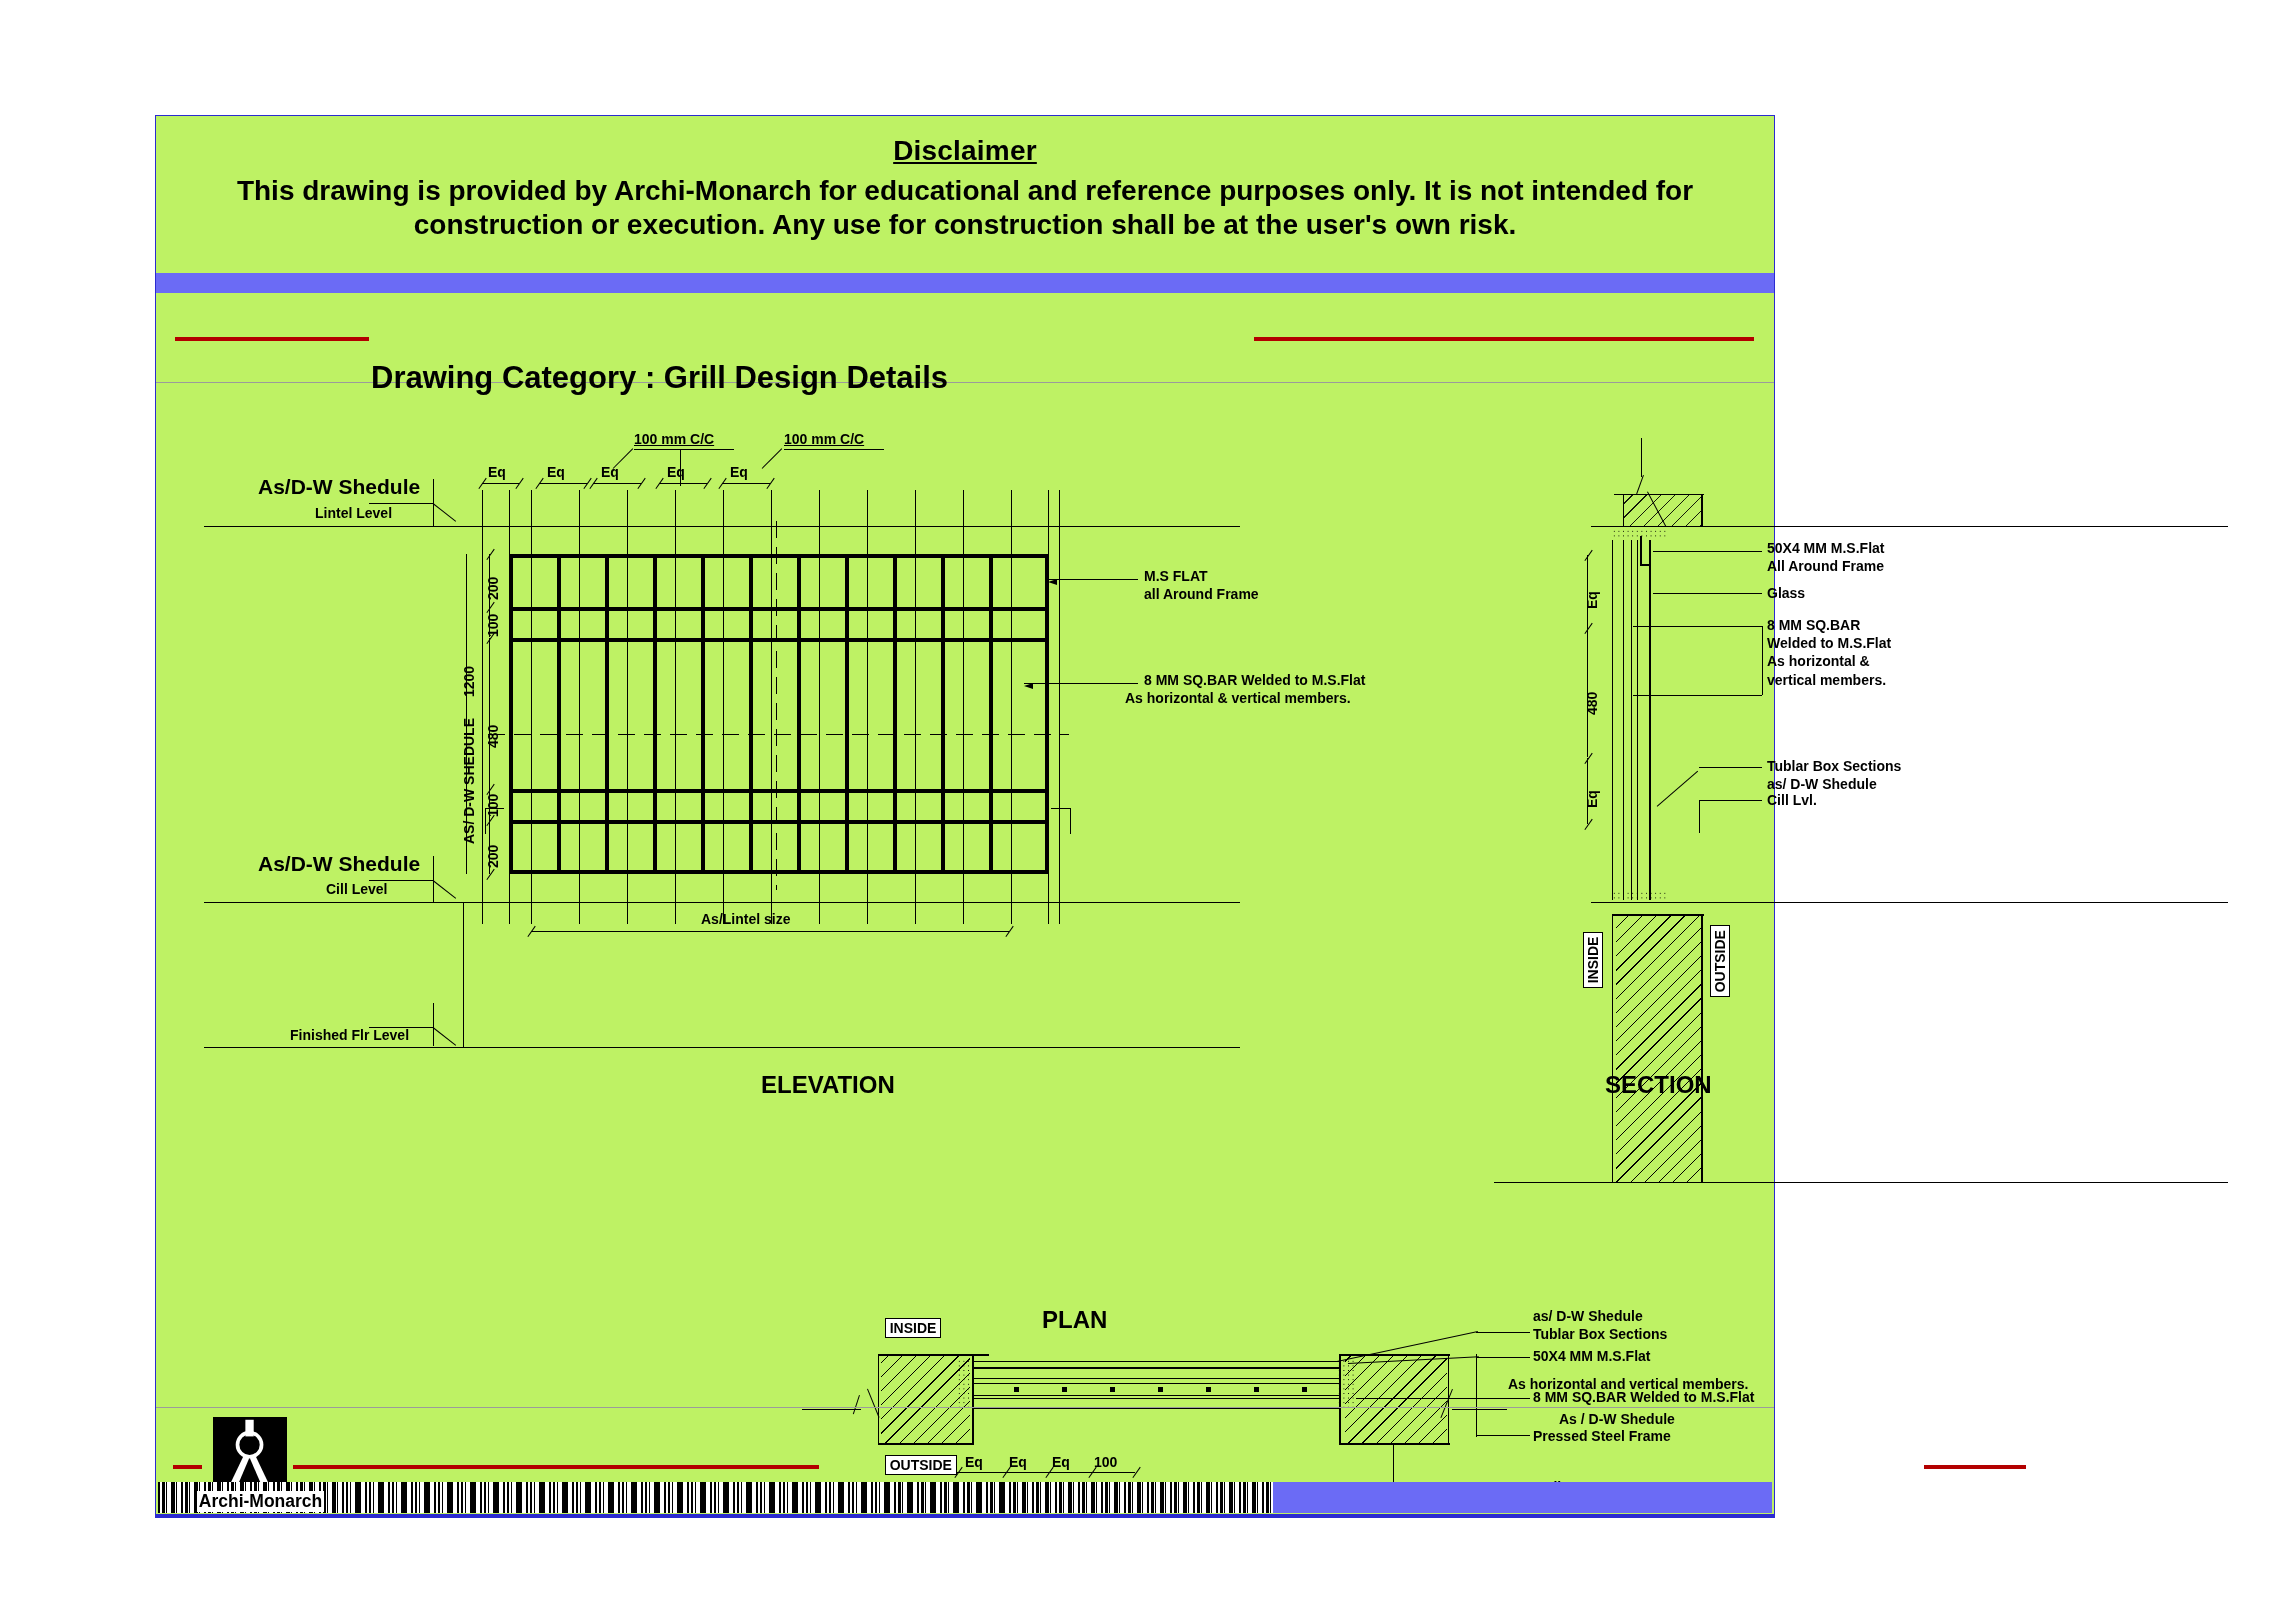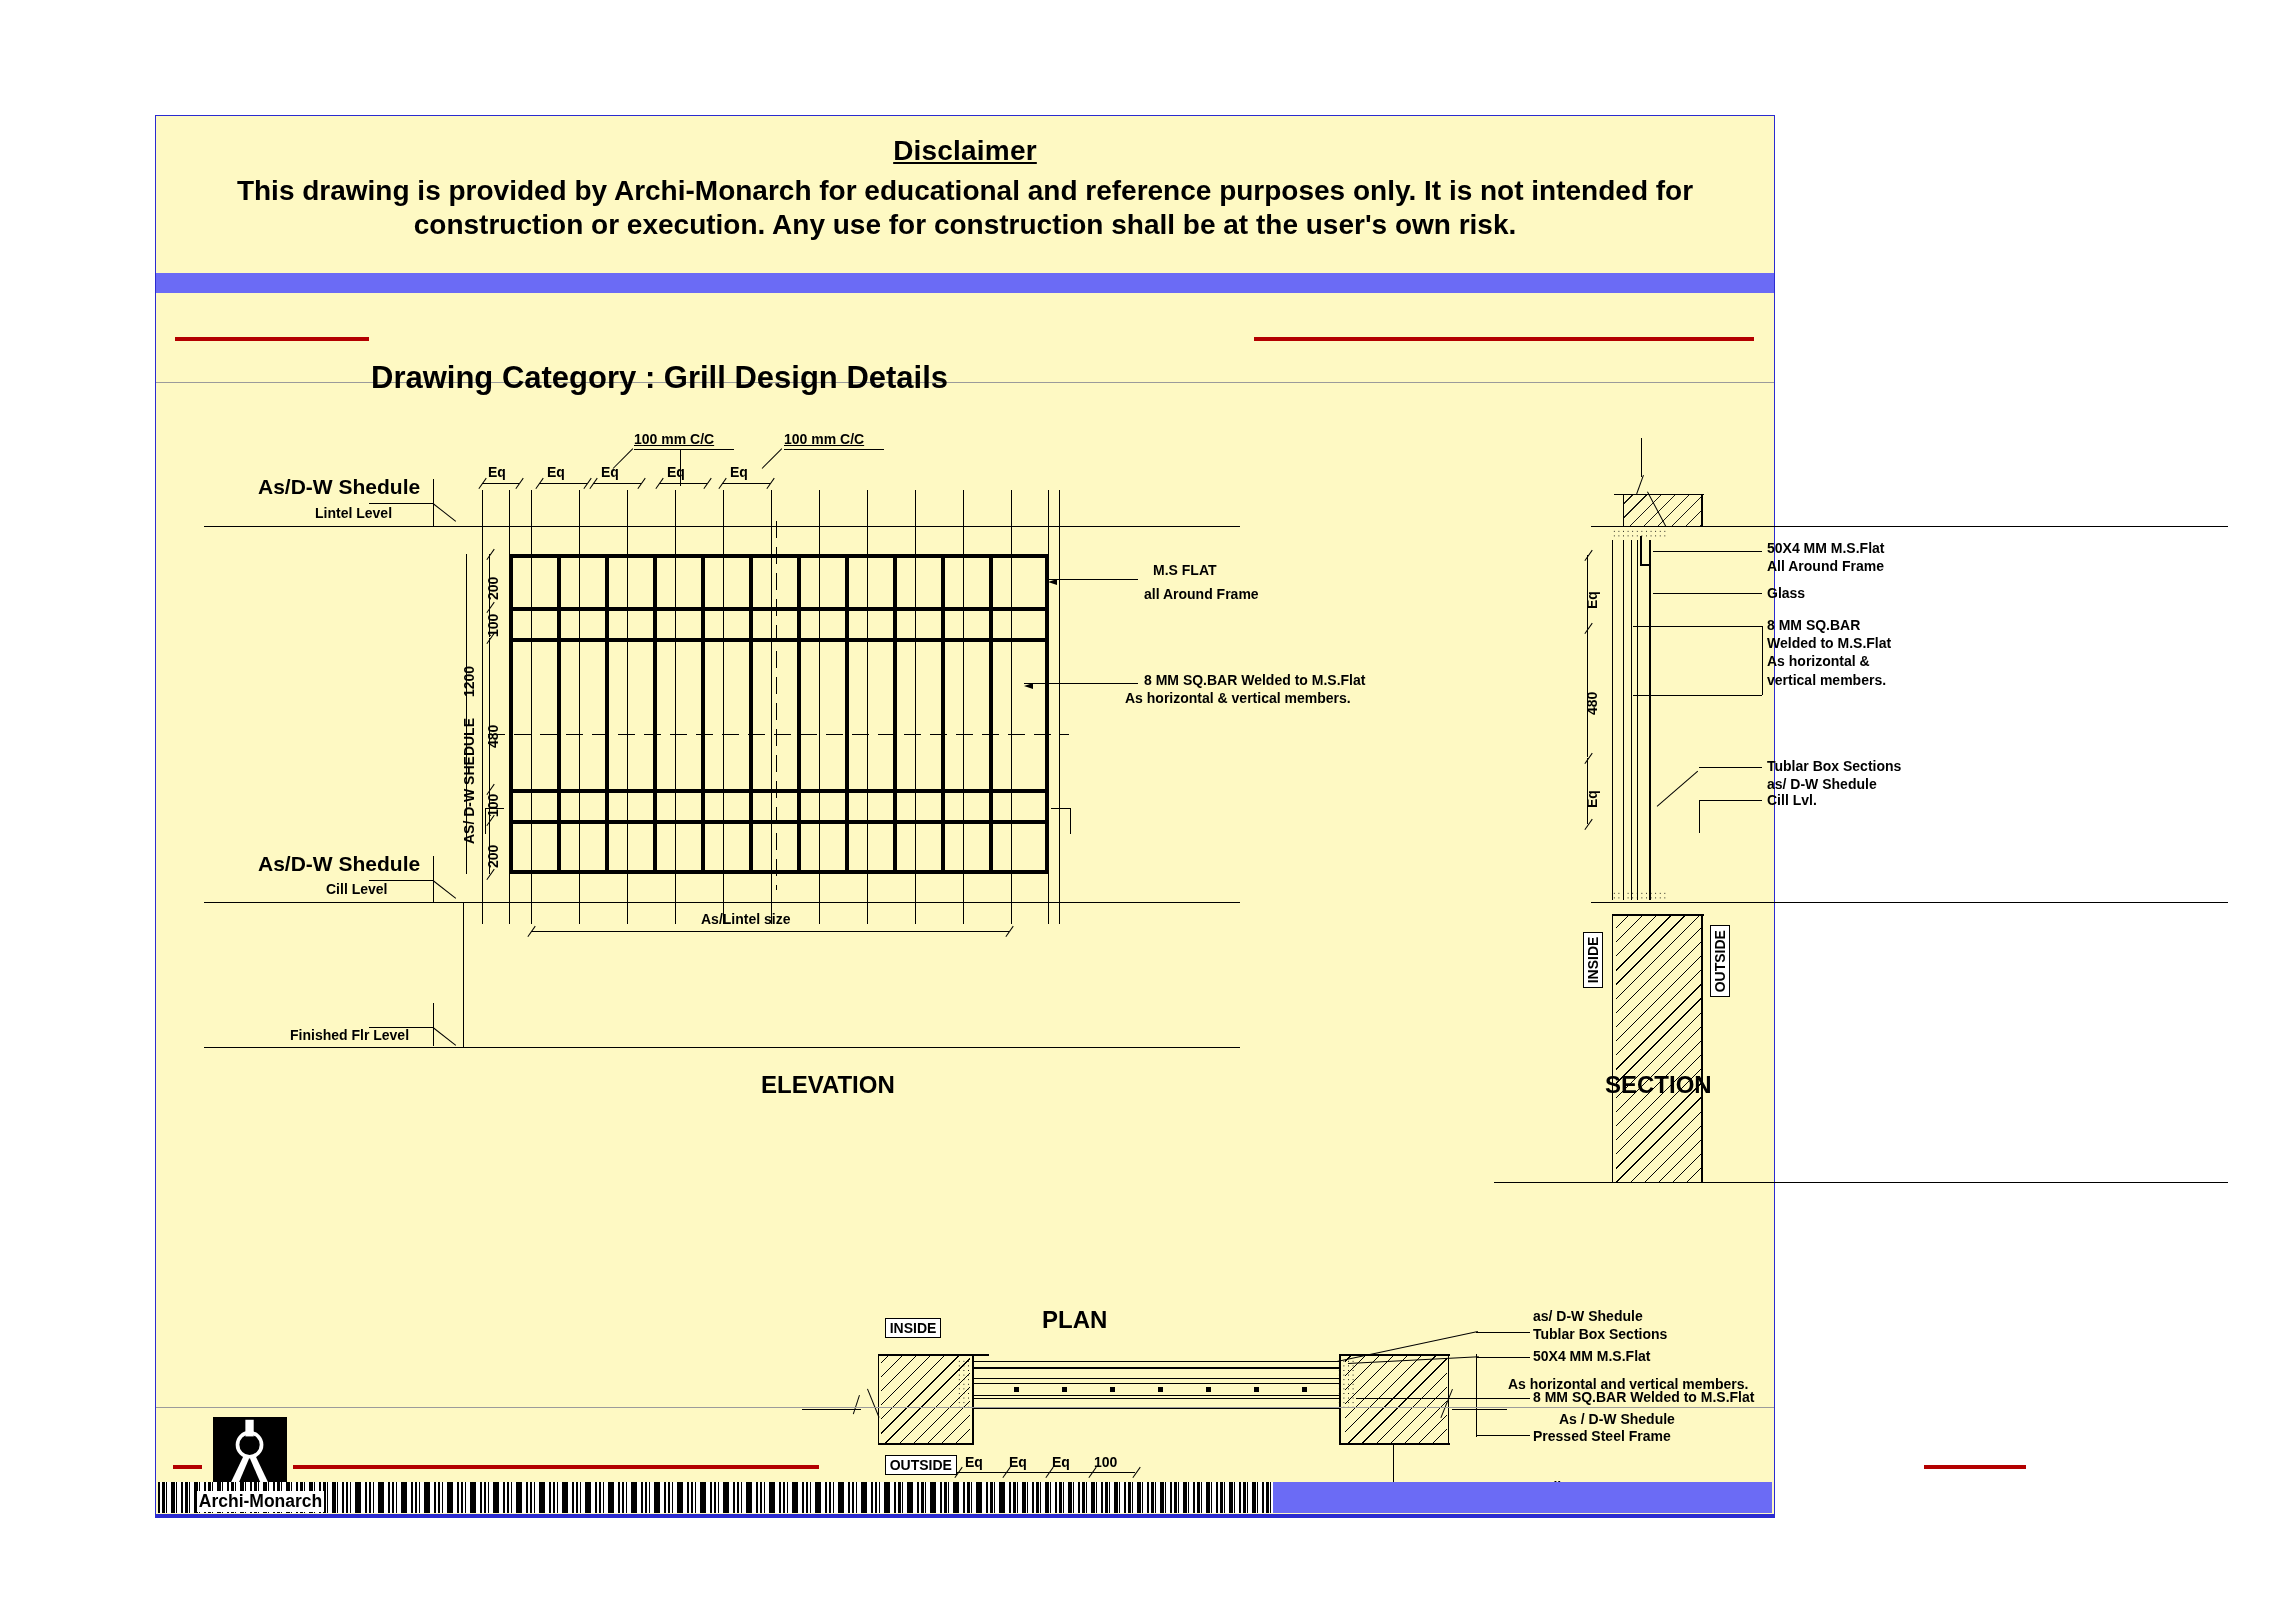--- a/index.html
+++ b/index.html
@@ -1,18 +1,18 @@
 <!DOCTYPE html>
 <html style="font-size:14.8px"><head>
 <meta charset="utf-8">
 <style>
   html,body{margin:0;padding:0;background:#fff;}
   body{width:2290px;height:1619px;font-family:"Liberation Sans",sans-serif;position:relative;overflow:hidden;}
 
-  .sheet{position:absolute;left:155px;top:115px;width:1620px;height:1403px;border:1.8px solid #2b2bd0;background:#fef9c3;box-sizing:border-box;padding-left:28px;}
+  .sheet{position:absolute;left:155px;top:115px;width:1620px;height:1403px;border:1.8px solid #2b2bd0;background:#bef264;box-sizing:border-box;padding-left:28px;}
 
   
   .disclaimer{position:absolute;left:0;top:0;width:100%;height:157px;box-sizing:border-box;text-align:center;}
   .disclaimer-title{font-size:28px;font-weight:bold;text-decoration:underline;margin-top:18.5px;letter-spacing:0.2px;}
   .disclaimer-body{font-size:28px;font-weight:bold;line-height:1.22;margin-top:7.4px;padding:0 28px;}
 
   .bluebar{position:absolute;left:0;top:157px;width:100%;height:20px;background:#6b6bf5;}
   .greyline{position:absolute;left:0;width:100%;height:0.9px;background:#9b9b9b;}
 
   
@@ -206,21 +206,21 @@
     <div class="ln v1" style="left:333px;top:406px;height:31px;"></div>
     <div class="tick" style="left:328px;top:437px;"></div>
     <div class="txt rot90" style="left:329px;top:434px;">100</div>
 
     <div class="ln v1" style="left:333px;top:437px;height:54px;"></div>
     <div class="tick" style="left:328px;top:491px;"></div>
     <div class="txt rot90" style="left:329px;top:485px;">200</div>
 
     <div class="ln h1" style="left:892px;top:196px;width:90px;"></div>
     <div class="ln" style="left:892px;top:196px;width:0;height:0;border-top:3.7px solid transparent;border-bottom:3.7px solid transparent;border-right:9.2px solid #000;background:none;"></div>
-    <div class="txt" style="left:988px;top:179px;margin-left:9px;">M.S FLAT</div>
+    <div class="txt" style="left:988px;top:185px;">M.S FLAT</div>
     <div class="txt" style="left:988px;top:203px;">all Around Frame</div>
 
     <div class="ln h1" style="left:868px;top:300px;width:114px;"></div>
     <div class="ln" style="left:868px;top:300px;width:0;height:0;border-top:3.7px solid transparent;border-bottom:3.7px solid transparent;border-right:9.2px solid #000;background:none;"></div>
     <div class="txt" style="left:988px;top:289px;">8 MM SQ.BAR Welded to M.S.Flat</div>
     <div class="txt" style="left:969px;top:307px;">As horizontal &amp; vertical members.</div>
 
     <div class="ln h1" style="left:375px;top:548px;width:478px;"></div>
     <div class="tick" style="left:369px;top:548px;"></div>
     <div class="tick" style="left:847px;top:548px;"></div>

